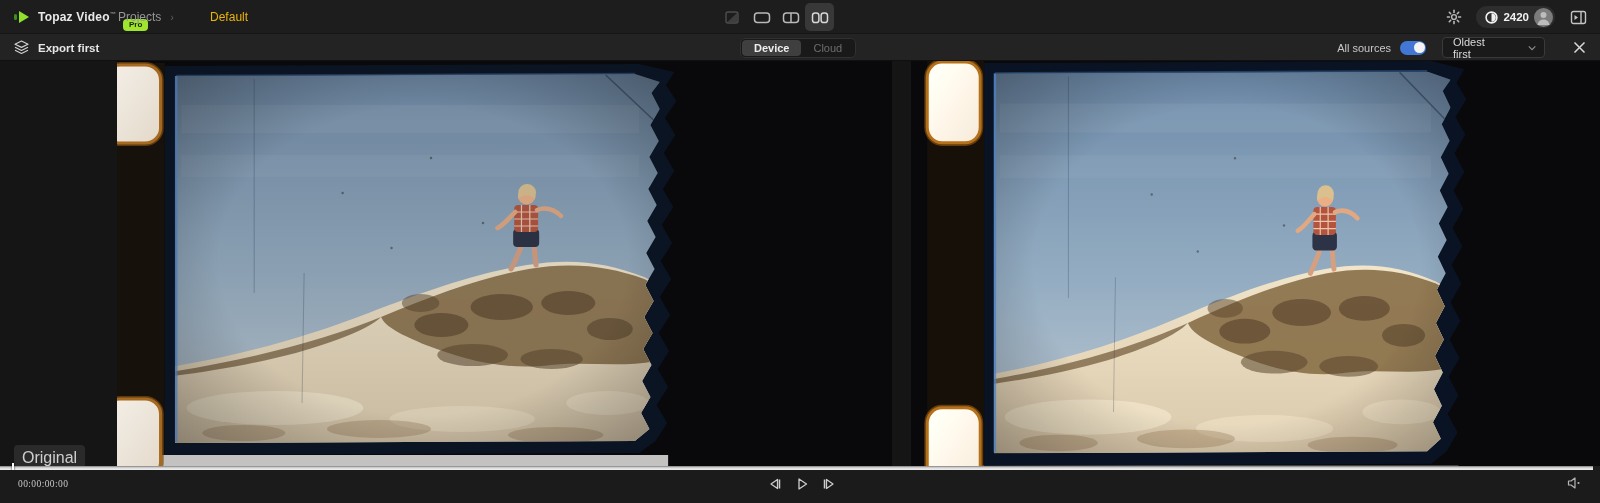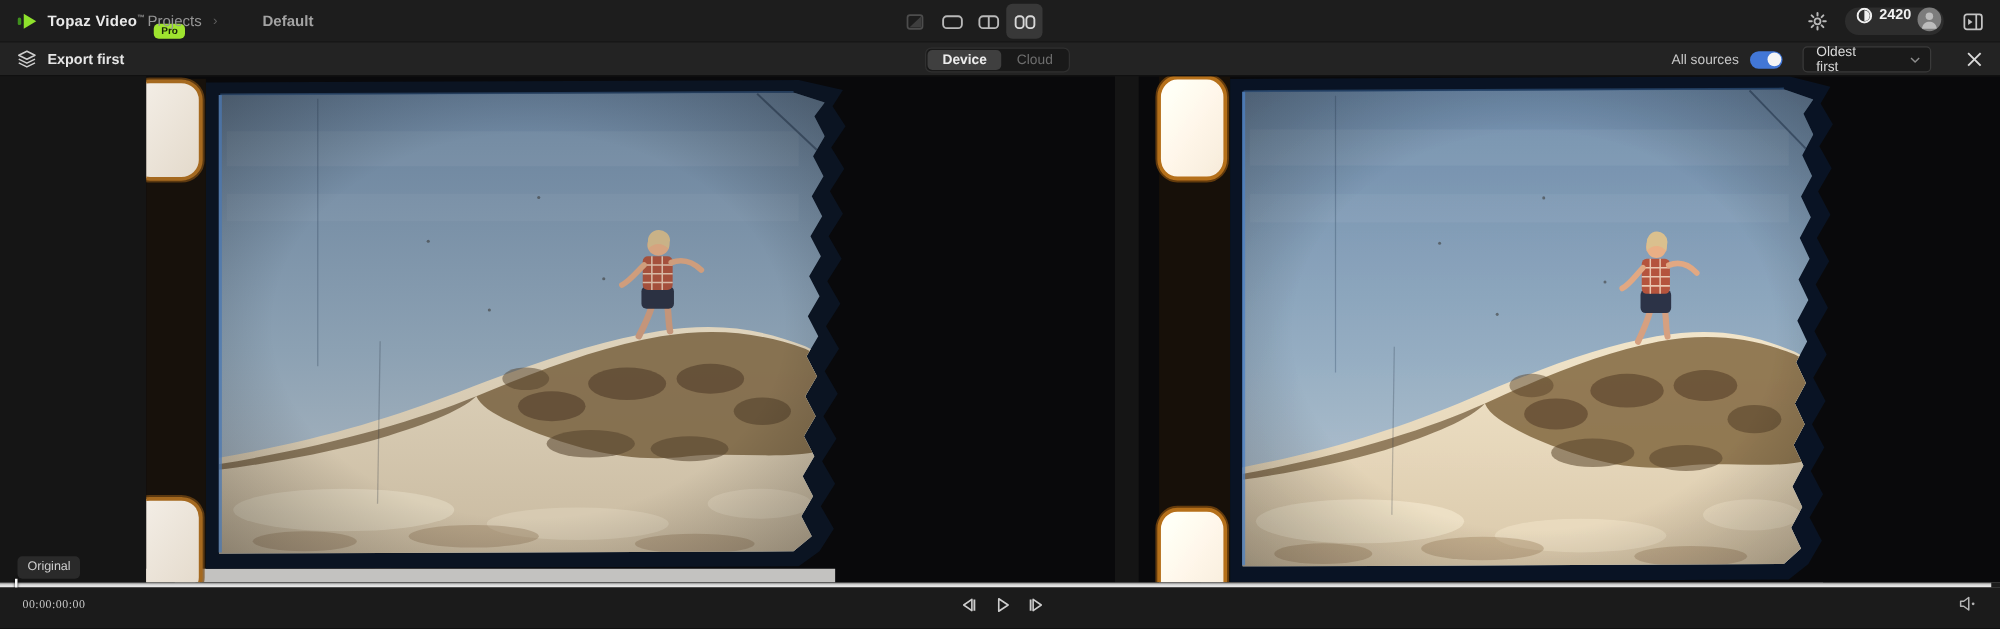--- a/index.html
+++ b/index.html
@@ -8,27 +8,27 @@
 
   
   .header{position:absolute;left:0;top:0;width:1600px;height:34px;background:#1d1d1d;border-bottom:1px solid #161616;}
   .brand{position:absolute;left:14px;top:0;height:34px;display:flex;align-items:center;gap:7px;}
   .brand-name{color:#e9e9e9;font-size:12px;font-weight:700;letter-spacing:.2px;}
   .brand-name sup{font-size:6px;color:#9a9a9a;}
   .pro-badge{background:#9fe42f;color:#1a2508;font-size:8px;font-weight:700;padding:2px 6px;border-radius:4px;line-height:1;margin-top:16px;}
   .breadcrumb{position:absolute;left:118px;top:0;height:34px;display:flex;align-items:center;gap:9px;font-size:12px;}
   .bc-dim{color:#969696;}
   .bc-sep{color:#5f5f5f;font-size:11px;}
-  .bc-cur{color:#a3a3a3;font-weight:700;padding-left:27px;}
+  .bc-cur{color:#eab308;font-weight:400;padding-left:27px;}
   .viewmodes{position:absolute;left:718px;top:0;height:34px;display:flex;align-items:center;}
   .vm-btn{width:29px;height:28px;display:flex;align-items:center;justify-content:center;border-radius:5px;background:transparent;border:none;cursor:pointer;padding:0;}
   .vm-btn.selected{background:#383838;}
   .hdr-right{position:absolute;right:0;top:0;height:34px;display:flex;align-items:center;}
   .gear-btn{background:none;border:none;cursor:pointer;padding:0;margin-right:14px;display:flex;}
-  .credits-pill{display:flex;gap:5px;background:#2d2d2d;border-radius:12px;height:22px;padding:0 2px 0 9px;cursor:pointer;border:none;}
+  .credits-pill{display:flex;align-items:center;gap:5px;background:#2d2d2d;border-radius:12px;height:22px;padding:0 2px 0 9px;cursor:pointer;border:none;}
   .credits-num{color:#f2f2f2;font-size:11.5px;font-weight:700;}
   .avatar{width:19px;height:19px;border-radius:50%;background:#7c7c7c;display:flex;align-items:center;justify-content:center;overflow:hidden;}
   .panel-btn{background:none;border:none;cursor:pointer;padding:0;margin:0 13px 0 15px;display:flex;}
 
   
   .subbar{position:absolute;left:0;top:34px;width:1600px;height:27px;background:#232323;border-bottom:1px solid #101010;}
   .eq-left{position:absolute;left:14px;top:0;height:27px;display:flex;align-items:center;gap:9px;}
   .eq-title{color:#e6e6e6;font-size:11.5px;font-weight:600;}
   .segmented{position:absolute;left:740px;top:3.5px;display:flex;background:#191919;border:1px solid #303030;border-radius:5px;padding:1px;height:20px;justify-content:space-between;}
   .seg-btn{border:none;background:transparent;color:#6e6e6e;font-size:11px;padding:0 12px;border-radius:4px;cursor:pointer;height:16.5px;line-height:16px;}
@@ -41,21 +41,21 @@
   .sort-val{color:#dadada;font-size:11px;}
   .close-btn{background:none;border:none;cursor:pointer;padding:0;margin-right:14px;display:flex;}
 
   
   .viewer{position:absolute;left:0;top:61px;width:1600px;height:405px;background:#151515;overflow:hidden;}
   .pane{position:absolute;top:0;height:405px;background:#09090b;}
   .pane-left{left:117px;width:775px;}
   .pane-right{left:911px;width:689px;}
   .film{position:absolute;left:0;top:0;}
   .film-right{filter:brightness(1.07) saturate(1.06) contrast(1.02);}
-  .original-badge{position:absolute;left:14px;top:384px;background:rgba(44,44,44,.92);color:#cfcfcf;font-size:10px;padding:3px 8px;border-radius:4px;line-height:1.2;}
+  .original-badge{position:absolute;left:14px;top:384px;background:rgba(44,44,44,.92);color:#cfcfcf;font-size:16px;padding:3px 8px;border-radius:4px;line-height:1.2;}
 
   
   .scrubber{position:absolute;left:0;top:466px;width:1600px;height:4px;background:linear-gradient(#7e7e7e,#d9d9d9 45%,#efefef);cursor:pointer;}
   .scrubber .endcap{position:absolute;right:0;top:0;width:7px;height:4px;background:#1c1c1c;}
   .playhead{position:absolute;left:12px;top:-3px;width:2px;height:10px;background:#fafafa;box-shadow:0 0 2px #000;cursor:ew-resize;}
 
   
   .transport{position:absolute;left:0;top:470px;width:1600px;height:33px;background:#1b1b1b;}
   .timecode{position:absolute;left:18px;top:9px;color:#c9c9c9;font-size:9.5px;font-family:Liberation Serif, serif;letter-spacing:.4px;}
   .controls{position:absolute;left:766px;top:5px;display:flex;gap:9px;}

